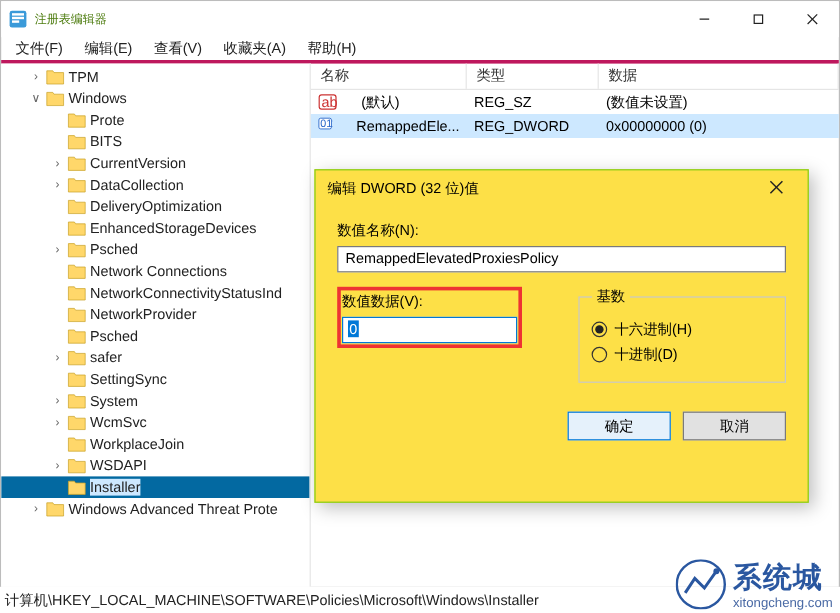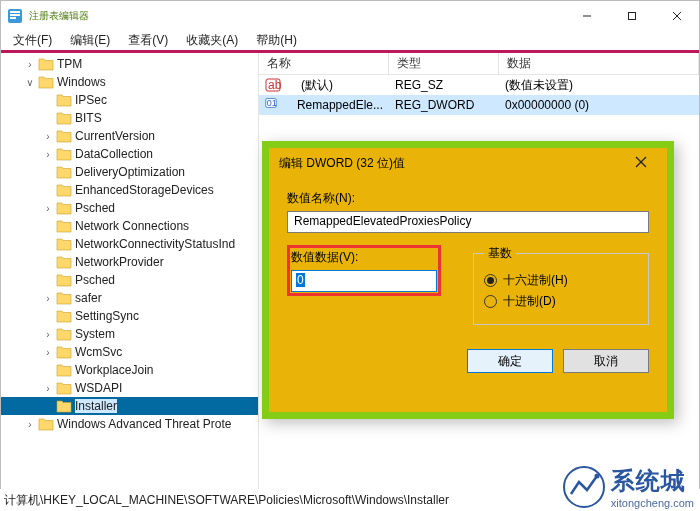--- a/index.html
+++ b/index.html
@@ -23,28 +23,28 @@
   .list { flex:1; display:flex; flex-direction:column; min-width:0;}
   .list-header { display:flex; height:22px; border-bottom:1px solid #e5e5e5;}
   .col { padding:2px 8px; border-right:1px solid #e5e5e5; color:#333;}
   .col.c1{width:130px;} .col.c2{width:110px;} .col.c3{flex:1;}
   .row { display:flex; height:20px; align-items:center;}
   .row .cell { padding:0 6px; white-space:nowrap; display:flex; align-items:center; gap:20px;}
   .row .c1{width:130px;} .row .c2{width:110px;} .row .c3{flex:1;}
   .row.selected { background:#cde8ff;}
   .val-icon { width:16px; height:16px;}
   .statusbar { position:absolute; bottom:0; left:0; right:0; height:22px; display:flex; align-items:center; padding:0 4px; background:#fff; color:#222;}
-  .dialog { position:absolute; left:262px; top:141px; width:412px; height:278px; background:#eab308; border:7px solid #84cc16; box-shadow:4px 4px 14px rgba(0,0,0,0.25);}
+  .dialog { position:absolute; left:262px; top:141px; width:412px; height:278px; background:#fde047; border:1px solid #84cc16; box-shadow:4px 4px 14px rgba(0,0,0,0.25);}
   .dlg-title { height:30px; display:flex; align-items:center; padding:0 10px;}
   .dlg-title-text { flex:1;}
   .dlg-close { width:32px; text-align:center; font-size:14px;}
   .dlg-body { padding:10px 18px 14px 18px;}
   .dlg-label { font-size:12px; margin:2px 0 4px 0;}
   .dlg-textbox { width:100%; height:22px; border:1px solid #7a7a7a; padding:2px 6px; background:#fff; margin-bottom:12px;}
-  .dlg-row { display:flex; gap:26px;}
+  .dlg-row { display:flex; gap:41px;}
   .dlg-col-left { width:160px;}
   .dlg-col-right { flex:1;}
   .highlight { border:3px solid #e33; padding:1px; display:inline-block;}
   .val-input { border:1px solid #0078d7; width:146px; height:22px; padding:2px 4px; background:#fff; color:#000;}
   .val-input .seltext{ background:#0078d7; color:#fff; padding:0 1px;}
   fieldset { border:1px solid #c8c8c8; padding:6px 10px 10px 10px; margin:0;}
   legend { padding:0 4px;}
   .radio { display:flex; align-items:center; gap:6px; margin:4px 0;}
   .radio-circle { width:13px; height:13px; border:1px solid #333; border-radius:50%; display:flex; align-items:center; justify-content:center;}
   .radio-dot { width:7px; height:7px; border-radius:50%; background:#222;}
@@ -111,21 +111,21 @@
           <span class="folder-icon"><svg viewBox="0 0 16 14">
               <path d="M1 2h5l1 1.5h8v9.5H1z" fill="#ffd76a" stroke="#c9a227" stroke-width="0.6"></path>
             </svg></span>
           <span class="node-label">Windows</span>
         </div>
         <div class="node" style="padding-left: 40px;">
           <span class="toggle"></span>
           <span class="folder-icon"><svg viewBox="0 0 16 14">
               <path d="M1 2h5l1 1.5h8v9.5H1z" fill="#ffd76a" stroke="#c9a227" stroke-width="0.6"></path>
             </svg></span>
-          <span class="node-label">IPSec</span>
+          <span class="node-label">Prote</span>
         </div>
         <div class="node" style="padding-left: 40px;">
           <span class="toggle"></span>
           <span class="folder-icon"><svg viewBox="0 0 16 14">
               <path d="M1 2h5l1 1.5h8v9.5H1z" fill="#ffd76a" stroke="#c9a227" stroke-width="0.6"></path>
             </svg></span>
           <span class="node-label">BITS</span>
         </div>
         <div class="node" style="padding-left: 40px;">
           <span class="toggle">›</span>

